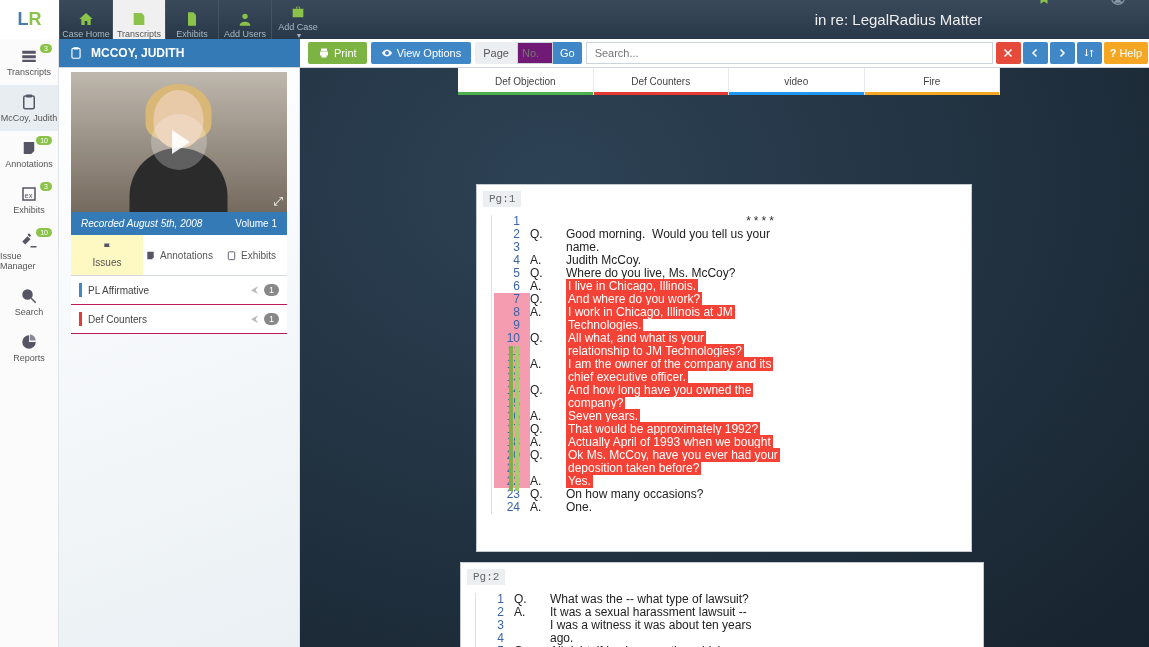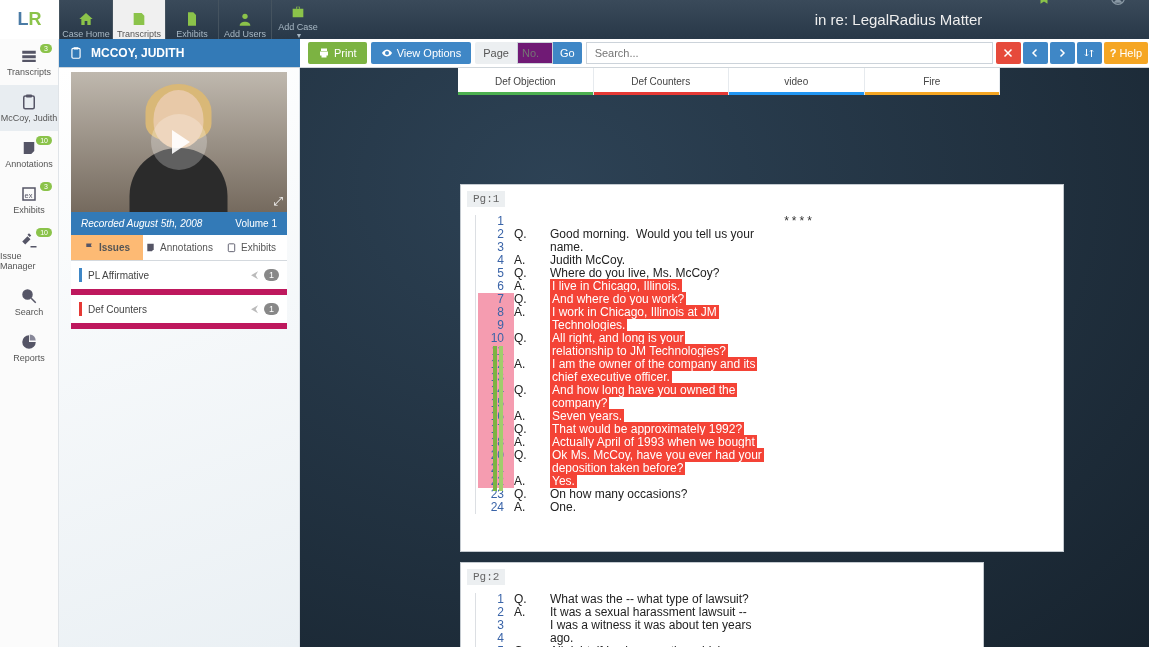--- a/index.html
+++ b/index.html
@@ -52,41 +52,41 @@
 .vportrait .head { position: absolute; top: 8px; left: 32px; width: 50px; height: 58px; background: #e8c9a8; border-radius: 50% 50% 45% 45%; }
 .vportrait .hair { position: absolute; top: 2px; left: 24px; width: 66px; height: 56px; background: #d9b877; border-radius: 50% 50% 30% 30%; }
 .vportrait .body { position: absolute; bottom: 0; left: 8px; width: 98px; height: 64px; background: #2b2b2b; border-radius: 48px 48px 0 0; }
 .playcircle { position: absolute; top: 50%; left: 50%; transform: translate(-50%, -50%); width: 56px; height: 56px; border-radius: 50%; background: rgba(255,255,255,.25); display: flex; align-items: center; justify-content: center; }
 .playcircle .tri { width: 0; height: 0; border-left: 18px solid rgba(255,255,255,.9); border-top: 12px solid transparent; border-bottom: 12px solid transparent; margin-left: 4px; }
 .expand { position: absolute; bottom: 4px; right: 4px; color: #fff; font-size: 12px; }
 .recorded { background: #337ab7; color: #fff; font-size: 10px; padding: 6px 10px; margin: 0 12px; display: flex; font-style: italic; }
 .recorded span:last-child { margin-left: auto; font-style: normal; text-align: right; }
 .dtabs { display: flex; margin: 0 12px; background: #fff; border-bottom: 1px solid #d4d9de; }
 .dtab { flex: 1; display: flex; align-items: center; justify-content: center; gap: 4px; padding: 7px 0; font-size: 10px; color: #555; cursor: pointer; }
-.dtab.active { background: #fdba74; font-weight: 700; }
+.dtab.active { background: #fef9c3; font-weight: 400; flex-direction: column; }
 .dtab svg { width: 11px; height: 11px; }
 .issuelist { margin: 0 12px; background: #fff; }
-.issueitem { display: flex; align-items: center; padding: 7px 8px; font-size: 10px; color: #444; border-bottom: 6px solid #be185d; cursor: pointer; }
+.issueitem { display: flex; align-items: center; padding: 7px 8px; font-size: 10px; color: #444; border-bottom: 1px solid #be185d; cursor: pointer; }
 .issueitem .dot { width: 3px; height: 14px; background: #3f87c6; margin-right: 6px; }
 .issueitem .dot.red { background: #e53935; }
 .issueitem .tag { margin-left: auto; color: #bbb; margin-right: 6px; }
 .issueitem .cnt { background: #888; color: #fff; border-radius: 8px; font-size: 9px; padding: 1px 5px; }
 
 
 .workspace { position: absolute; left: 300px; top: 68px; right: 0; bottom: 0; background: radial-gradient(at 30% 20%, #2d4255, #17232e); overflow: hidden; }
 .toptabs { position: absolute; left: 158px; top: 0; width: 542px; display: flex; background: #fff; }
 .toptab { flex: 1; text-align: center; font-size: 10px; padding: 8px 0; color: #444; border-right: 1px solid #e6eaee; cursor: pointer; position: relative; }
 .toptab::after { content: ""; position: absolute; bottom: 0; left: 0; right: 0; height: 3px; }
 .toptab.c1::after { background: #4caf50; }
 .toptab.c2::after { background: #e53935; }
 .toptab.c3::after { background: #2196f3; }
 .toptab.c4::after { background: #f5a623; }
 
 .page { position: absolute; background: #fff; border: 1px solid #c4cad0; padding: 8px 14px 14px 14px; }
-.page1 { left: 160px; top: 116px; width: 604px; height: 368px; }
+.page1 { left: 176px; top: 116px; width: 496px; height: 368px; }
 .page2 { left: 160px; top: 494px; width: 524px; }
 .pglabel { position: absolute; top: 6px; left: 6px; background: #eceff1; font-size: 11px; padding: 2px 6px; color: #666; font-family: 'Courier New', monospace; }
 .lines { margin-top: 22px; border-left: 1px solid #dcdfe3; padding-left: 2px; font-family: 'Courier New', monospace; font-size: 12px; line-height: 13px; }
 .ln { display: flex; }
 .lnum { width: 36px; text-align: right; color: #3a64a8; padding-right: 10px; }
 .lnum.hl { background: #f59cb0; }
 .spk { width: 36px; color: #222; }
 .txt { flex: 1; color: #222; white-space: pre; }
 .txt .hl { background: #f44336; color: #fff; padding: 0 2px; }
 .stars { text-align: center; letter-spacing: 3px; color: #333; }
@@ -366,21 +366,21 @@
           <span class="txt"><span class="hl">I work in Chicago, Illinois at JM</span></span>
         </div>
       <div class="ln">
           <span class="lnum hl">9</span>
           <span class="spk"></span>
           <span class="txt"><span class="hl">Technologies.</span></span>
         </div>
       <div class="ln">
           <span class="lnum hl">10</span>
           <span class="spk">Q.</span>
-          <span class="txt"><span class="hl">All right, and long is your</span></span>
+          <span class="txt"><span class="hl">All what, and what is your</span></span>
         </div>
       <div class="ln">
           <span class="lnum hl">11</span>
           <span class="spk"></span>
           <span class="txt"><span class="hl">relationship to JM Technologies?</span></span>
         </div>
       <div class="ln">
           <span class="lnum hl">12</span>
           <span class="spk">A.</span>
           <span class="txt"><span class="hl">I am the owner of the company and its</span></span>

